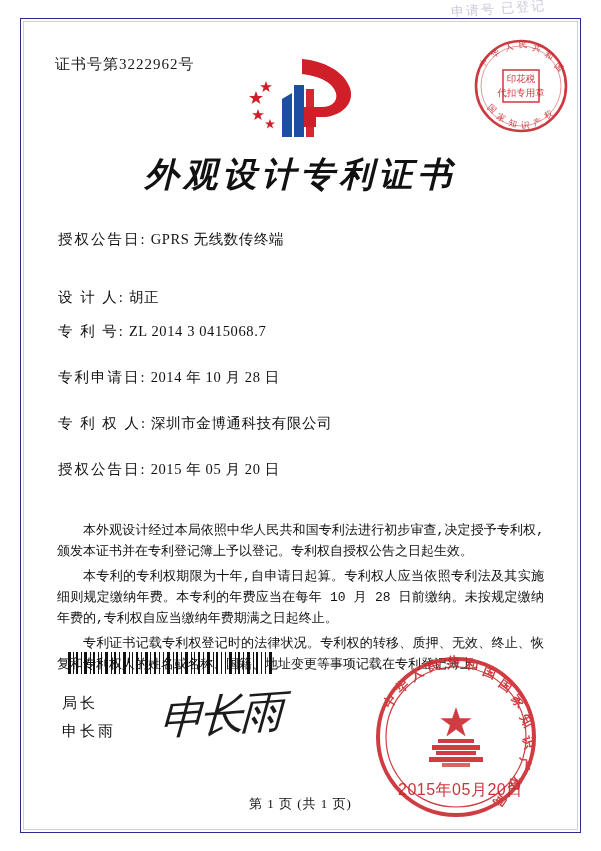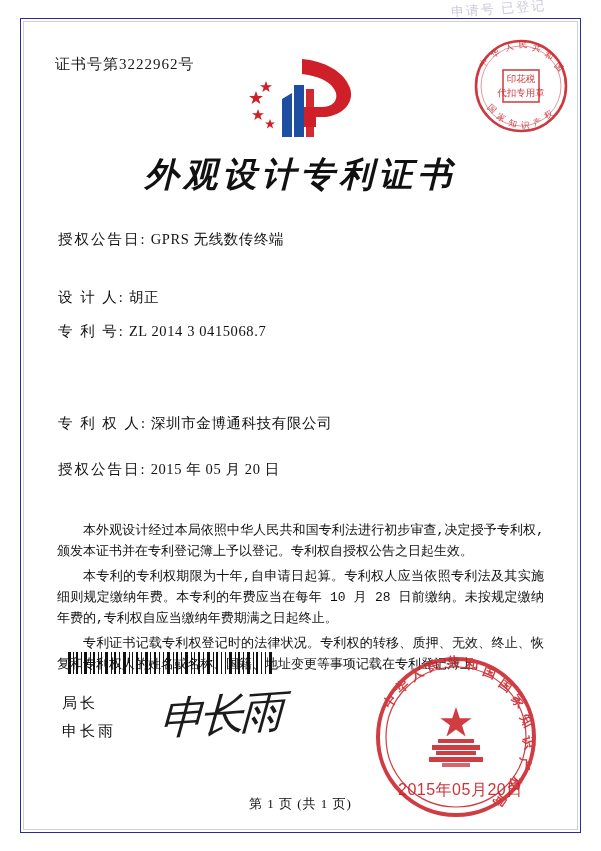--- a/index.html
+++ b/index.html
@@ -272,20 +272,24 @@
   <div class="field" style="top:288px">
     <span class="lbl">设 计 人:</span>
     <span class="val">胡正</span>
   </div>
 
   <div class="field" style="top:322px">
     <span class="lbl">专 利 号:</span>
     <span class="val">ZL 2014 3 0415068.7</span>
   </div>
 
+  <div class="field" style="top:368px">
+    <span class="lbl">专利申请日:</span>
+    <span class="val">2014 年 10 月 28 日</span>
+  </div>
 
   <div class="field" style="top:414px">
     <span class="lbl">专 利 权 人:</span>
     <span class="val">深圳市金博通科技有限公司</span>
   </div>
 
   <div class="field" style="top:460px">
     <span class="lbl">授权公告日:</span>
     <span class="val">2015 年 05 月 20 日</span>
   </div>

